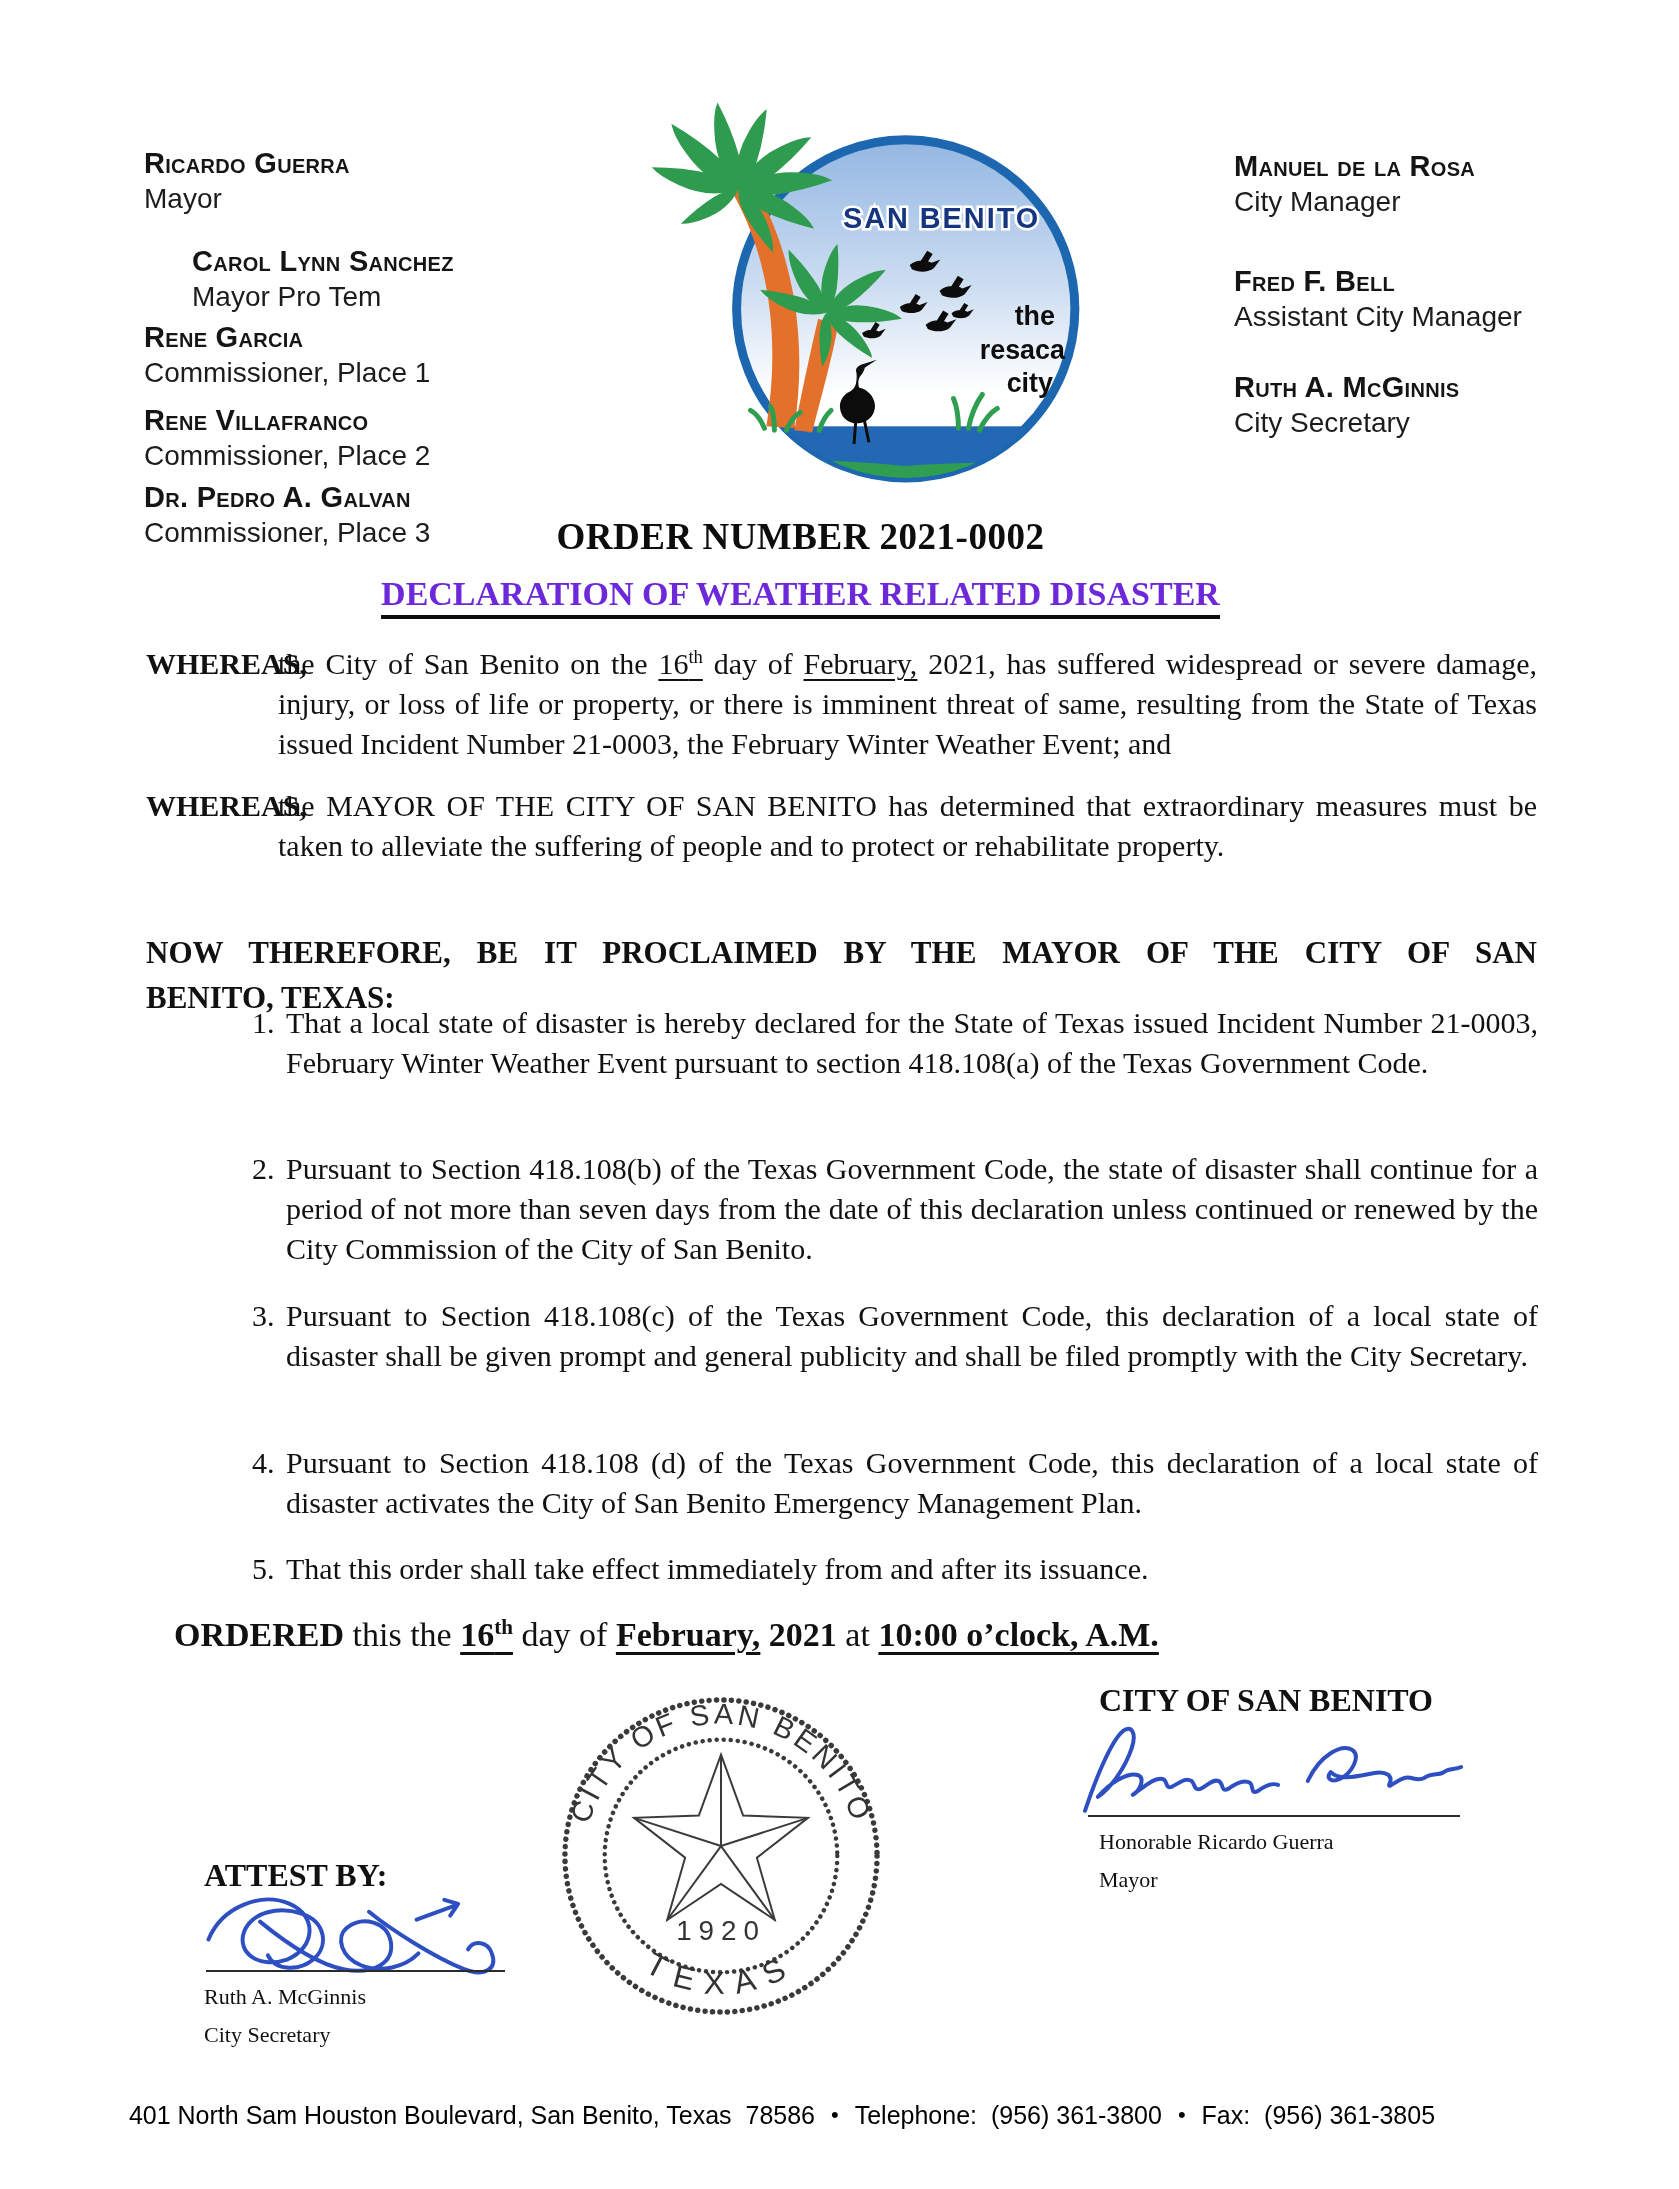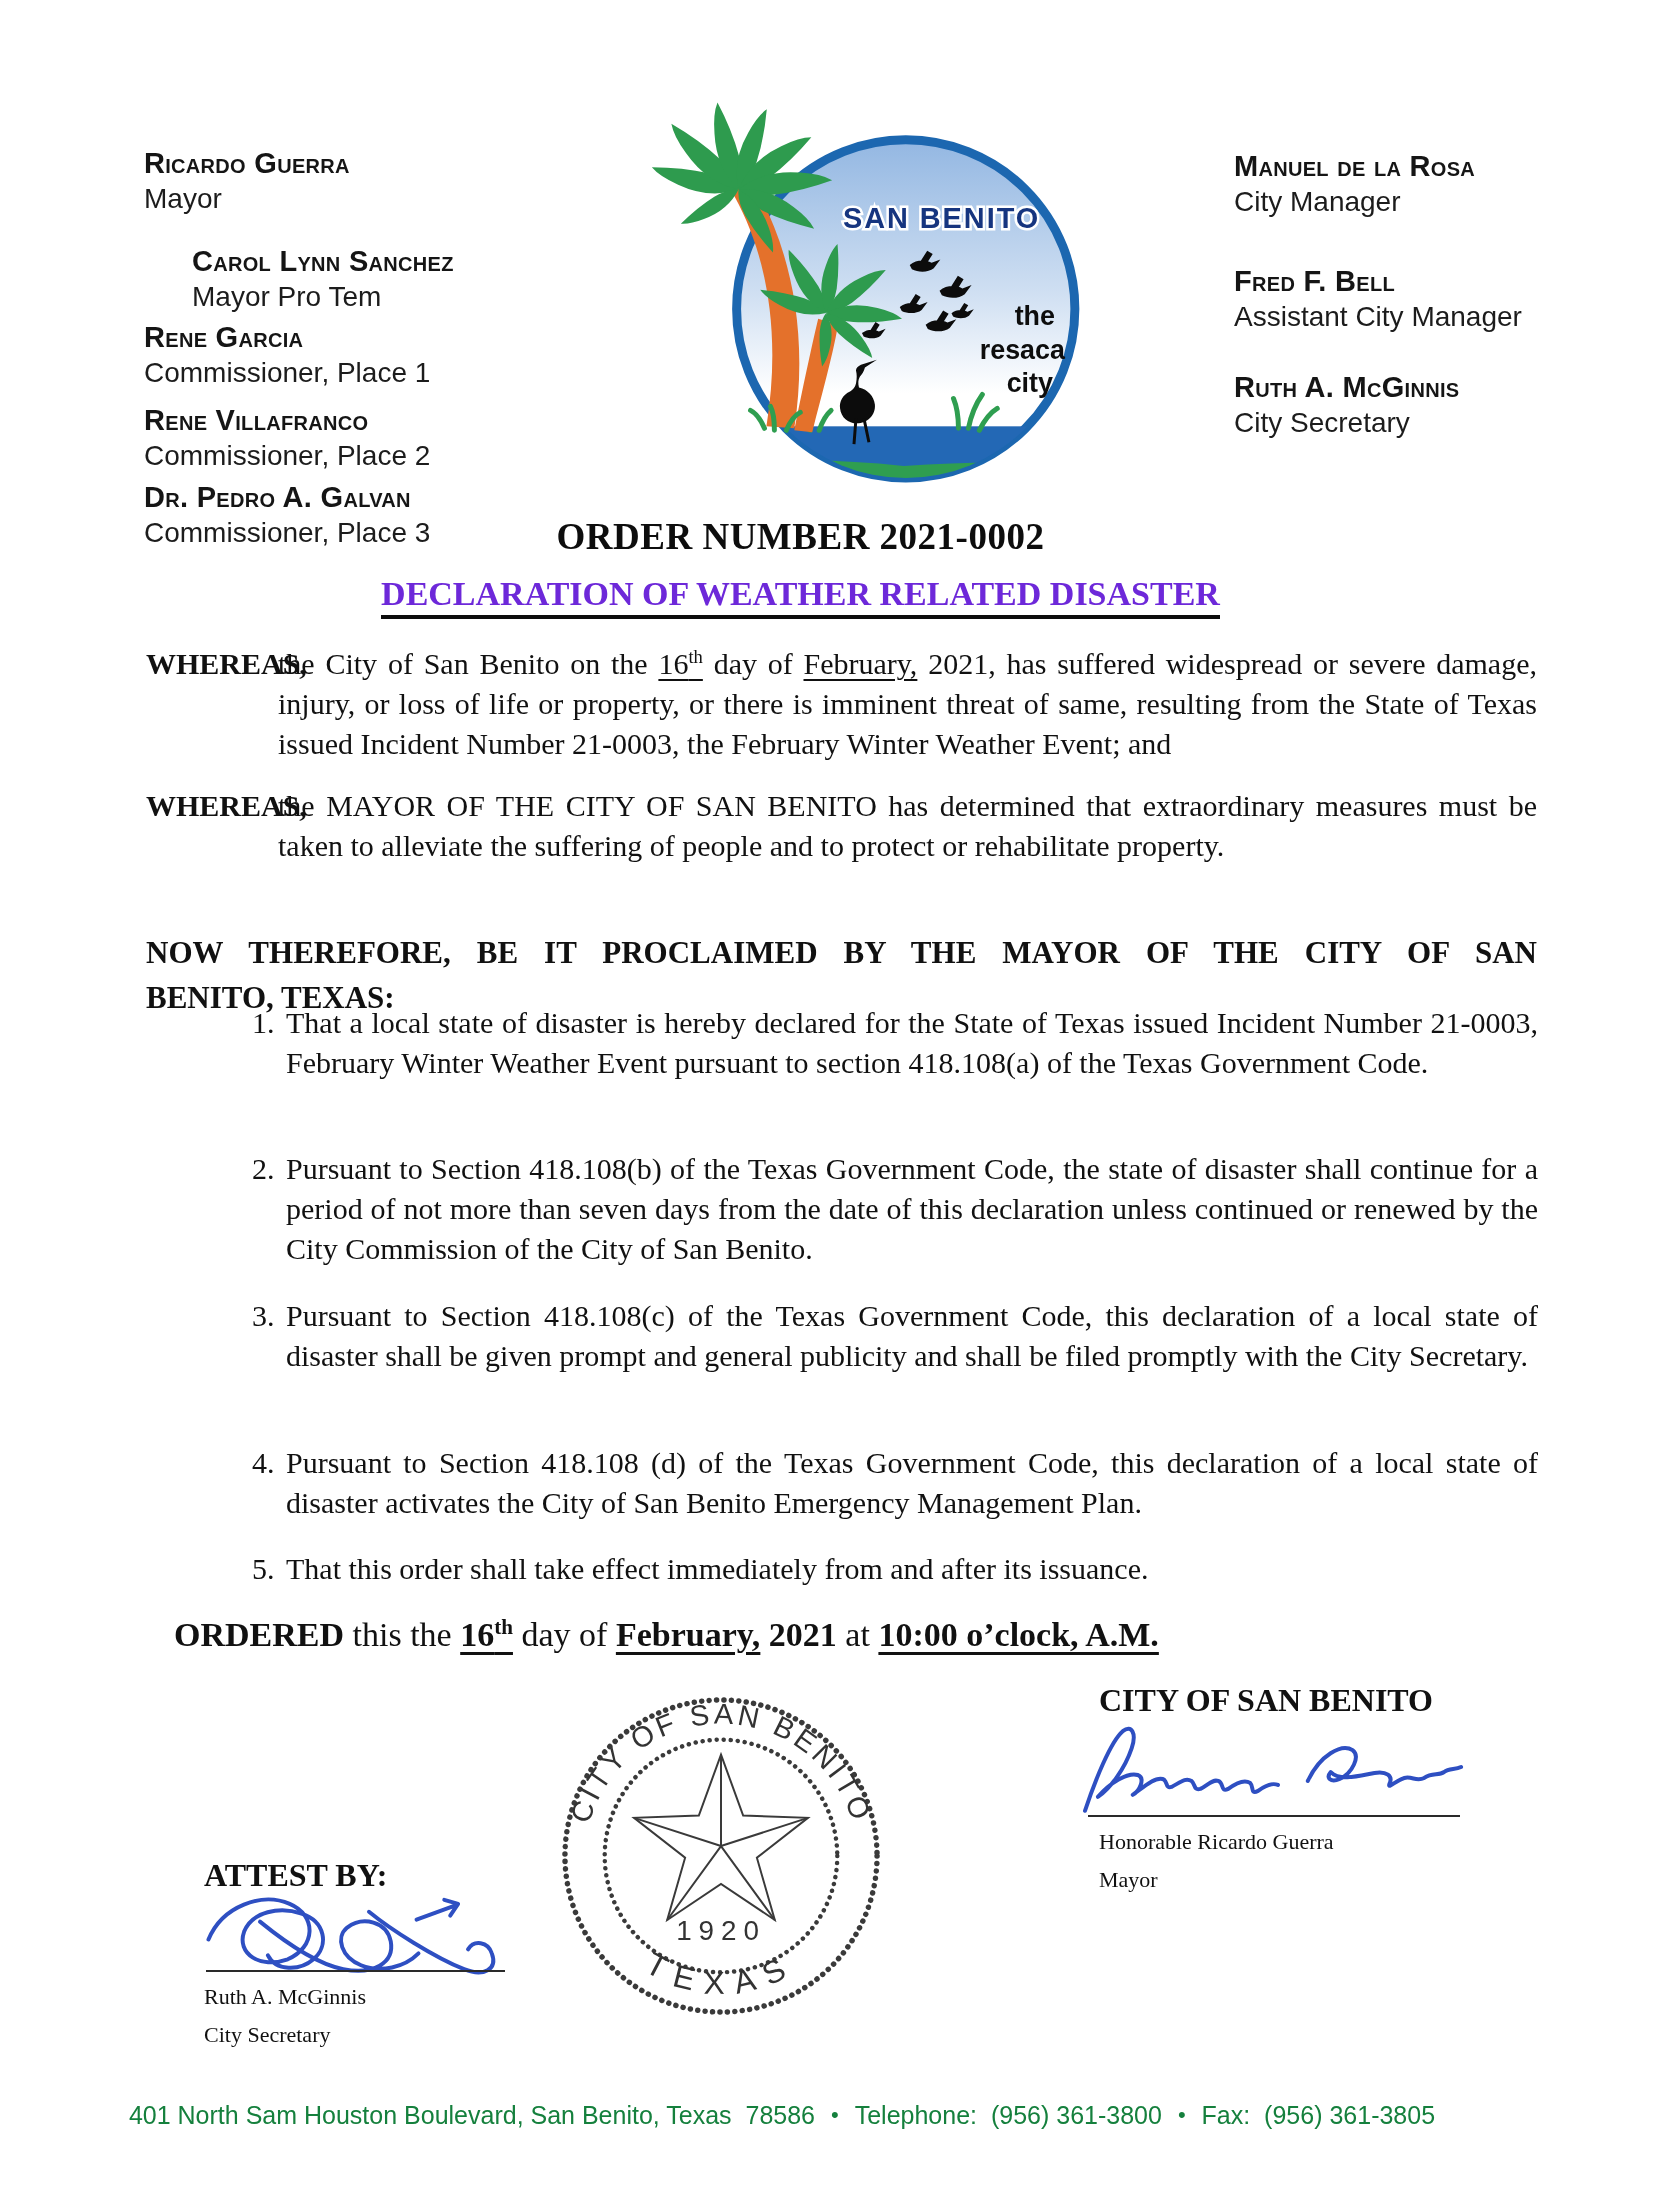--- a/index.html
+++ b/index.html
@@ -33,21 +33,21 @@
   sup{font-size:0.62em; vertical-align:super; line-height:0;}
   .ordered{position:absolute; left:174px; top:1616px; font-size:34px; white-space:nowrap;}
   
   .sig-org{position:absolute; left:1099px; top:1682px; font-weight:bold; font-size:32px; white-space:nowrap;}
   .sig-line{position:absolute; border-top:2.5px solid #2a2a2a;}
   .sig-name{position:absolute; font-size:22px; line-height:38px; white-space:nowrap;}
   .attest-label{position:absolute; left:204px; top:1857px; font-weight:bold; font-size:32px;}
   .sigsvg{position:absolute;}
   
   .footer{position:absolute; left:0; top:2101px; width:1564px; text-align:center;
-    font-family:"Liberation Sans", sans-serif; font-size:25px; color:#15803d; white-space:pre;}
+    font-family:"Liberation Sans", sans-serif; font-size:25px; color:#000000; white-space:pre;}
   .footer .dot{display:inline-block; margin:0 16px; transform:translateY(-2px); font-size:22px;}
 </style>
 </head>
 <body>
 
 <div class="page">
 
   <div class="off" style="top:145px; left:144px;">
     <div class="off-name">Ricardo Guerra</div>
     <div class="off-title">Mayor</div>

